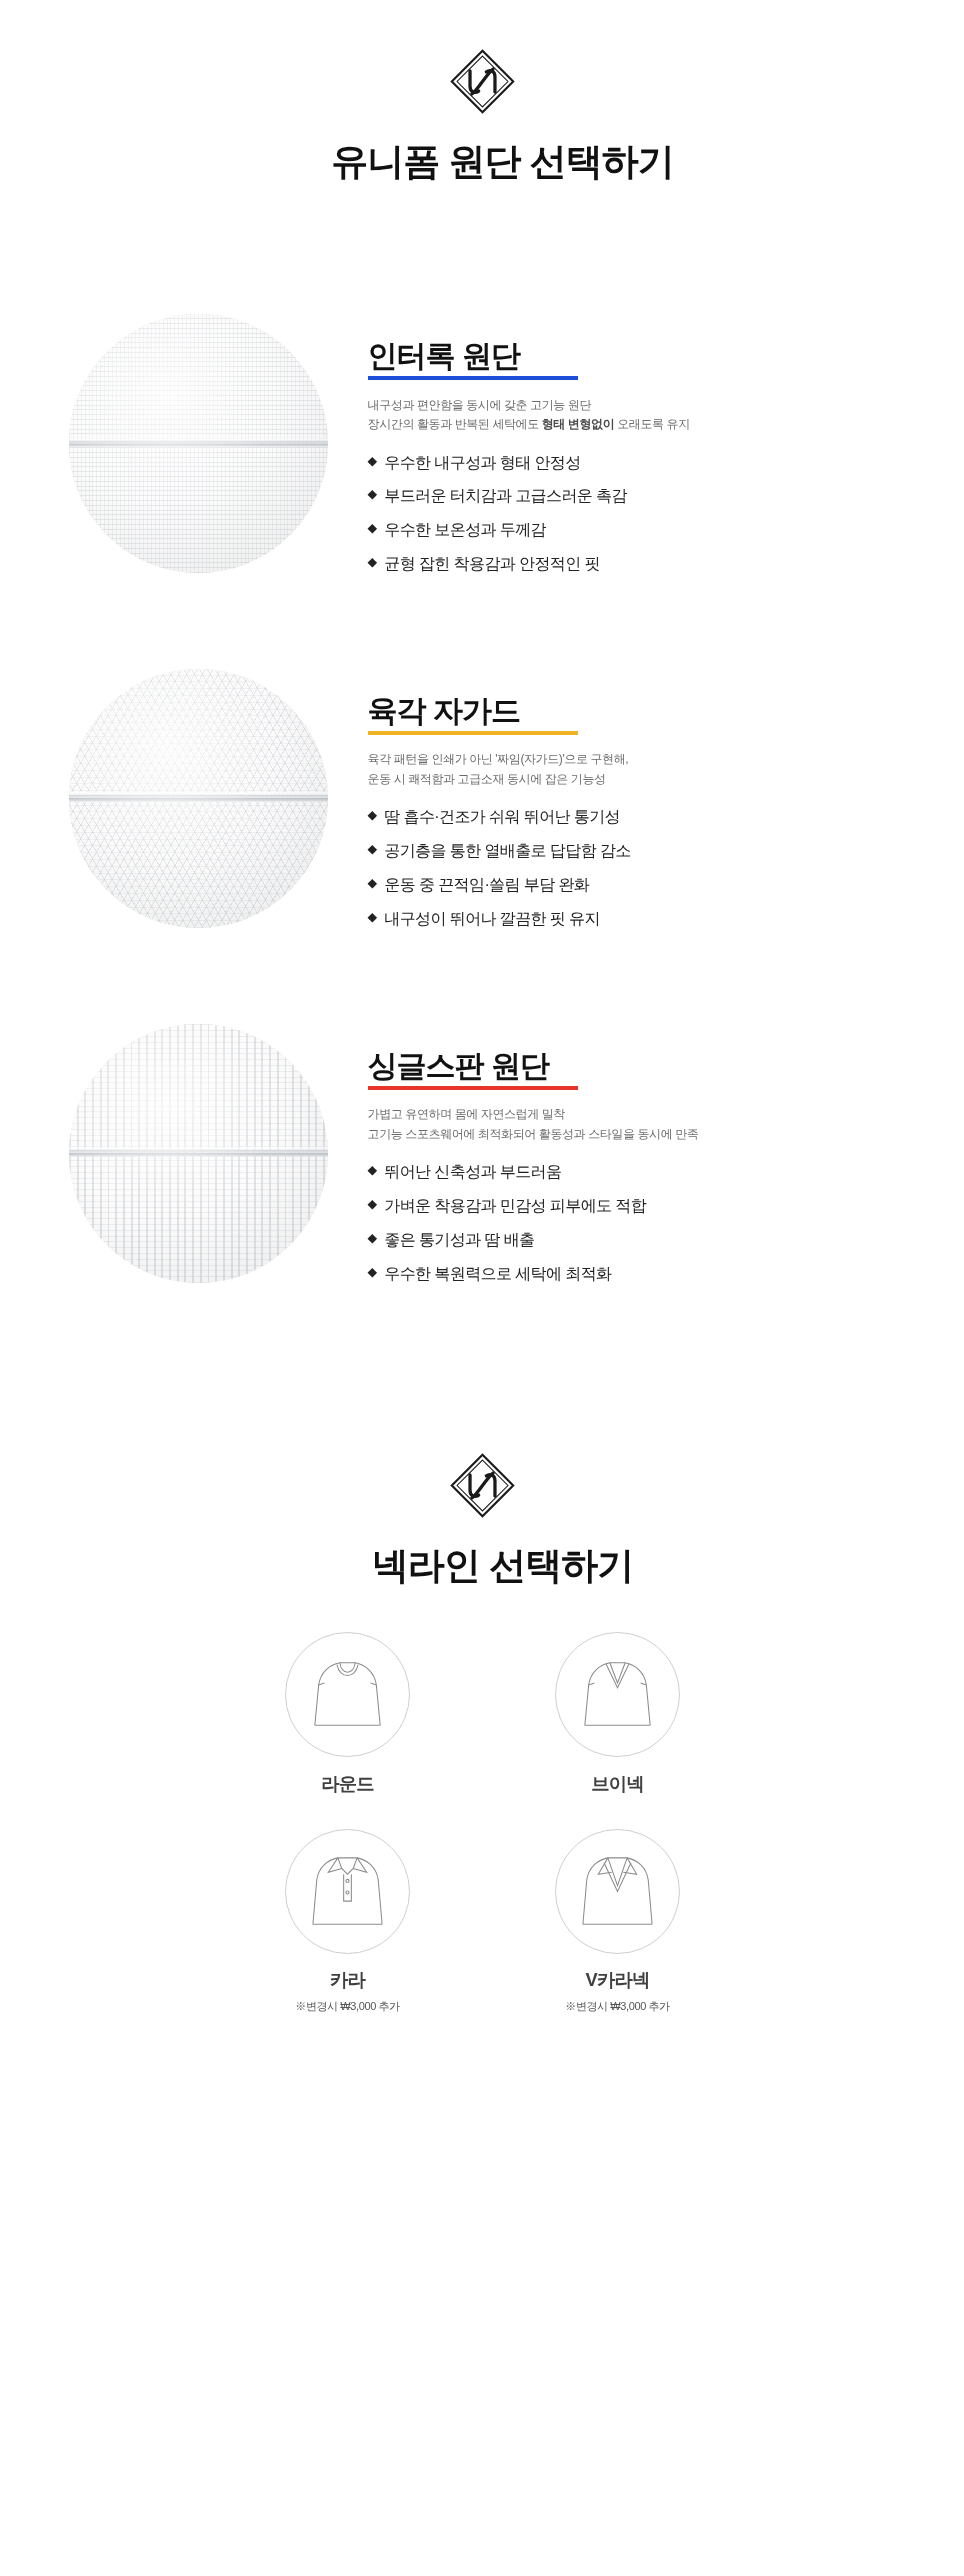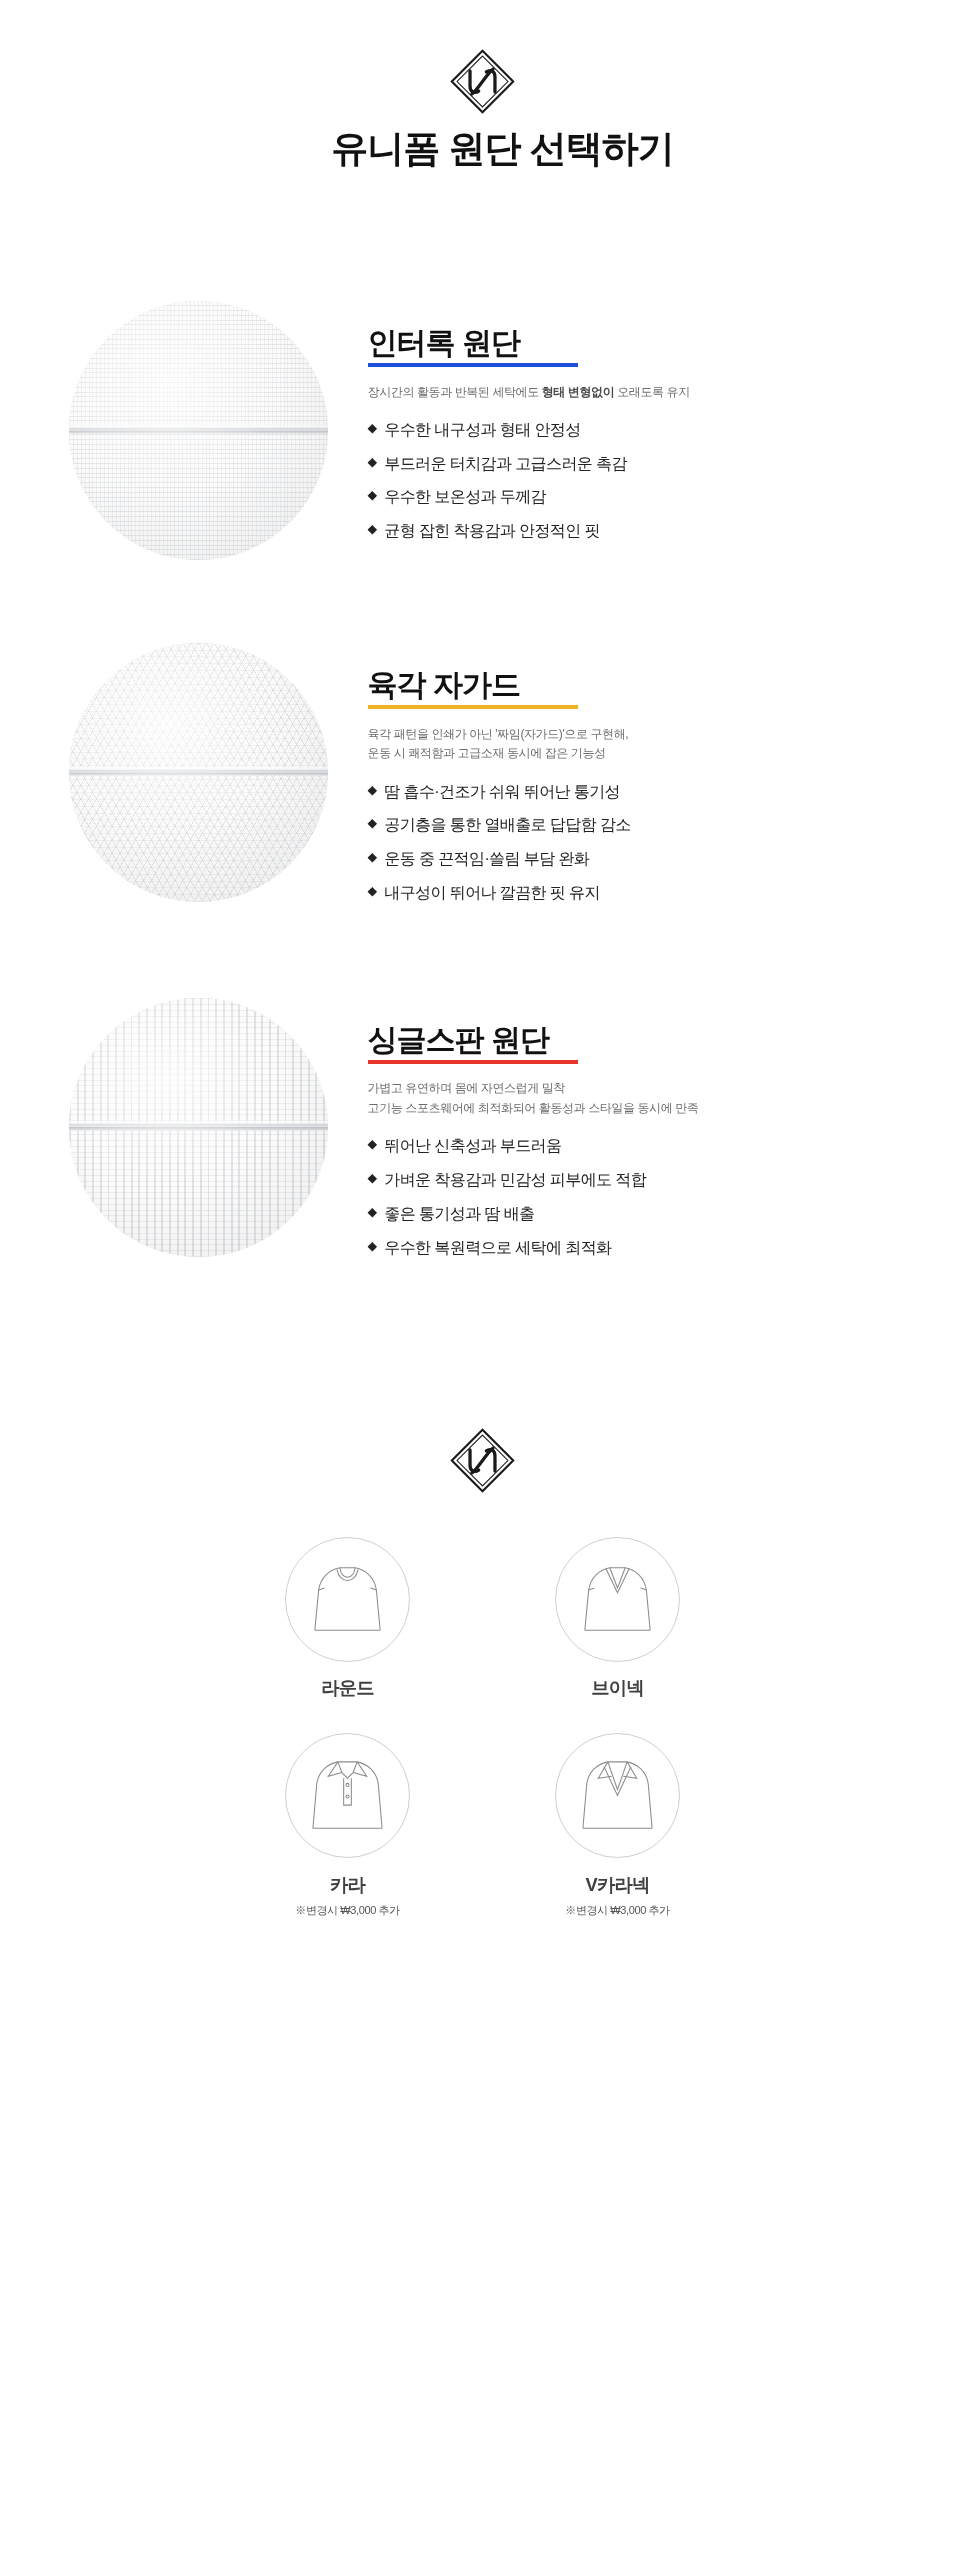--- a/index.html
+++ b/index.html
@@ -34,21 +34,21 @@
     position: relative;
   }
   .logo svg { display: block; }
 
   
   .main-title {
     text-align: center;
     font-size: 37px;
     font-weight: bold;
     letter-spacing: -1px;
-    margin-top: 7px;
+    margin-top: 20px;
     color: #111;
     padding-left: 40px;
   }
   .title-1 { margin-bottom: 0; }
 
   
   .fabric-block {
     display: flex;
     align-items: flex-start;
     padding-left: 69px;
@@ -266,20 +266,21 @@
         <div class="half top"></div>
         <div class="half bottom"></div>
         <div class="seam"></div>
         <div class="vignette"></div>
       </div>
     </div>
     <div class="text-col">
       <div class="fabric-name">인터록 원단</div>
       <div class="underline u-blue"></div>
       <div class="fabric-desc">
+        <div>내구성과 편안함을 동시에 갖춘 고기능 원단</div>
         <div>
           <span>장시간의 활동과 반복된 세탁에도 </span><span class="em">형태 변형없이</span><span> 오래도록 유지</span>
         </div>
       </div>
       <div class="feature">
         <span class="dia">◆</span>
         <span>우수한 내구성과 형태 안정성</span>
       </div>
       <div class="feature">
         <span class="dia">◆</span>
@@ -376,20 +377,21 @@
           </g>
           <g fill="none" stroke="#1a1a1a" stroke-width="3.4" stroke-linecap="round">
             <path d="M24 26 L24 42 C24 48 29 50 33 47"></path>
             <path d="M50 48 L50 32 C50 26 45 24 41 27"></path>
             <path d="M26 50 C32 46 42 28 48 24"></path>
           </g>
         </svg>
       </div>
     </div>
 
+    <div class="main-title">넥라인 선택하기</div>
 
     <div class="neck-grid">
 
       <div class="neck-cell">
         <div class="neck-circle">
           <svg width="123" height="123" viewBox="0 0 128 128" aria-hidden="true">
             <g fill="none" stroke="#8c8c8c" stroke-width="1.1">
               <path d="M30 96 L34 54 C36 40 46 33 56 31 L72 31 C82 33 92 40 94 54 L98 96"></path>
               <path d="M56 31 C58 44 70 44 72 31"></path>
               <path d="M53 33 C56 48 72 48 75 33"></path>

